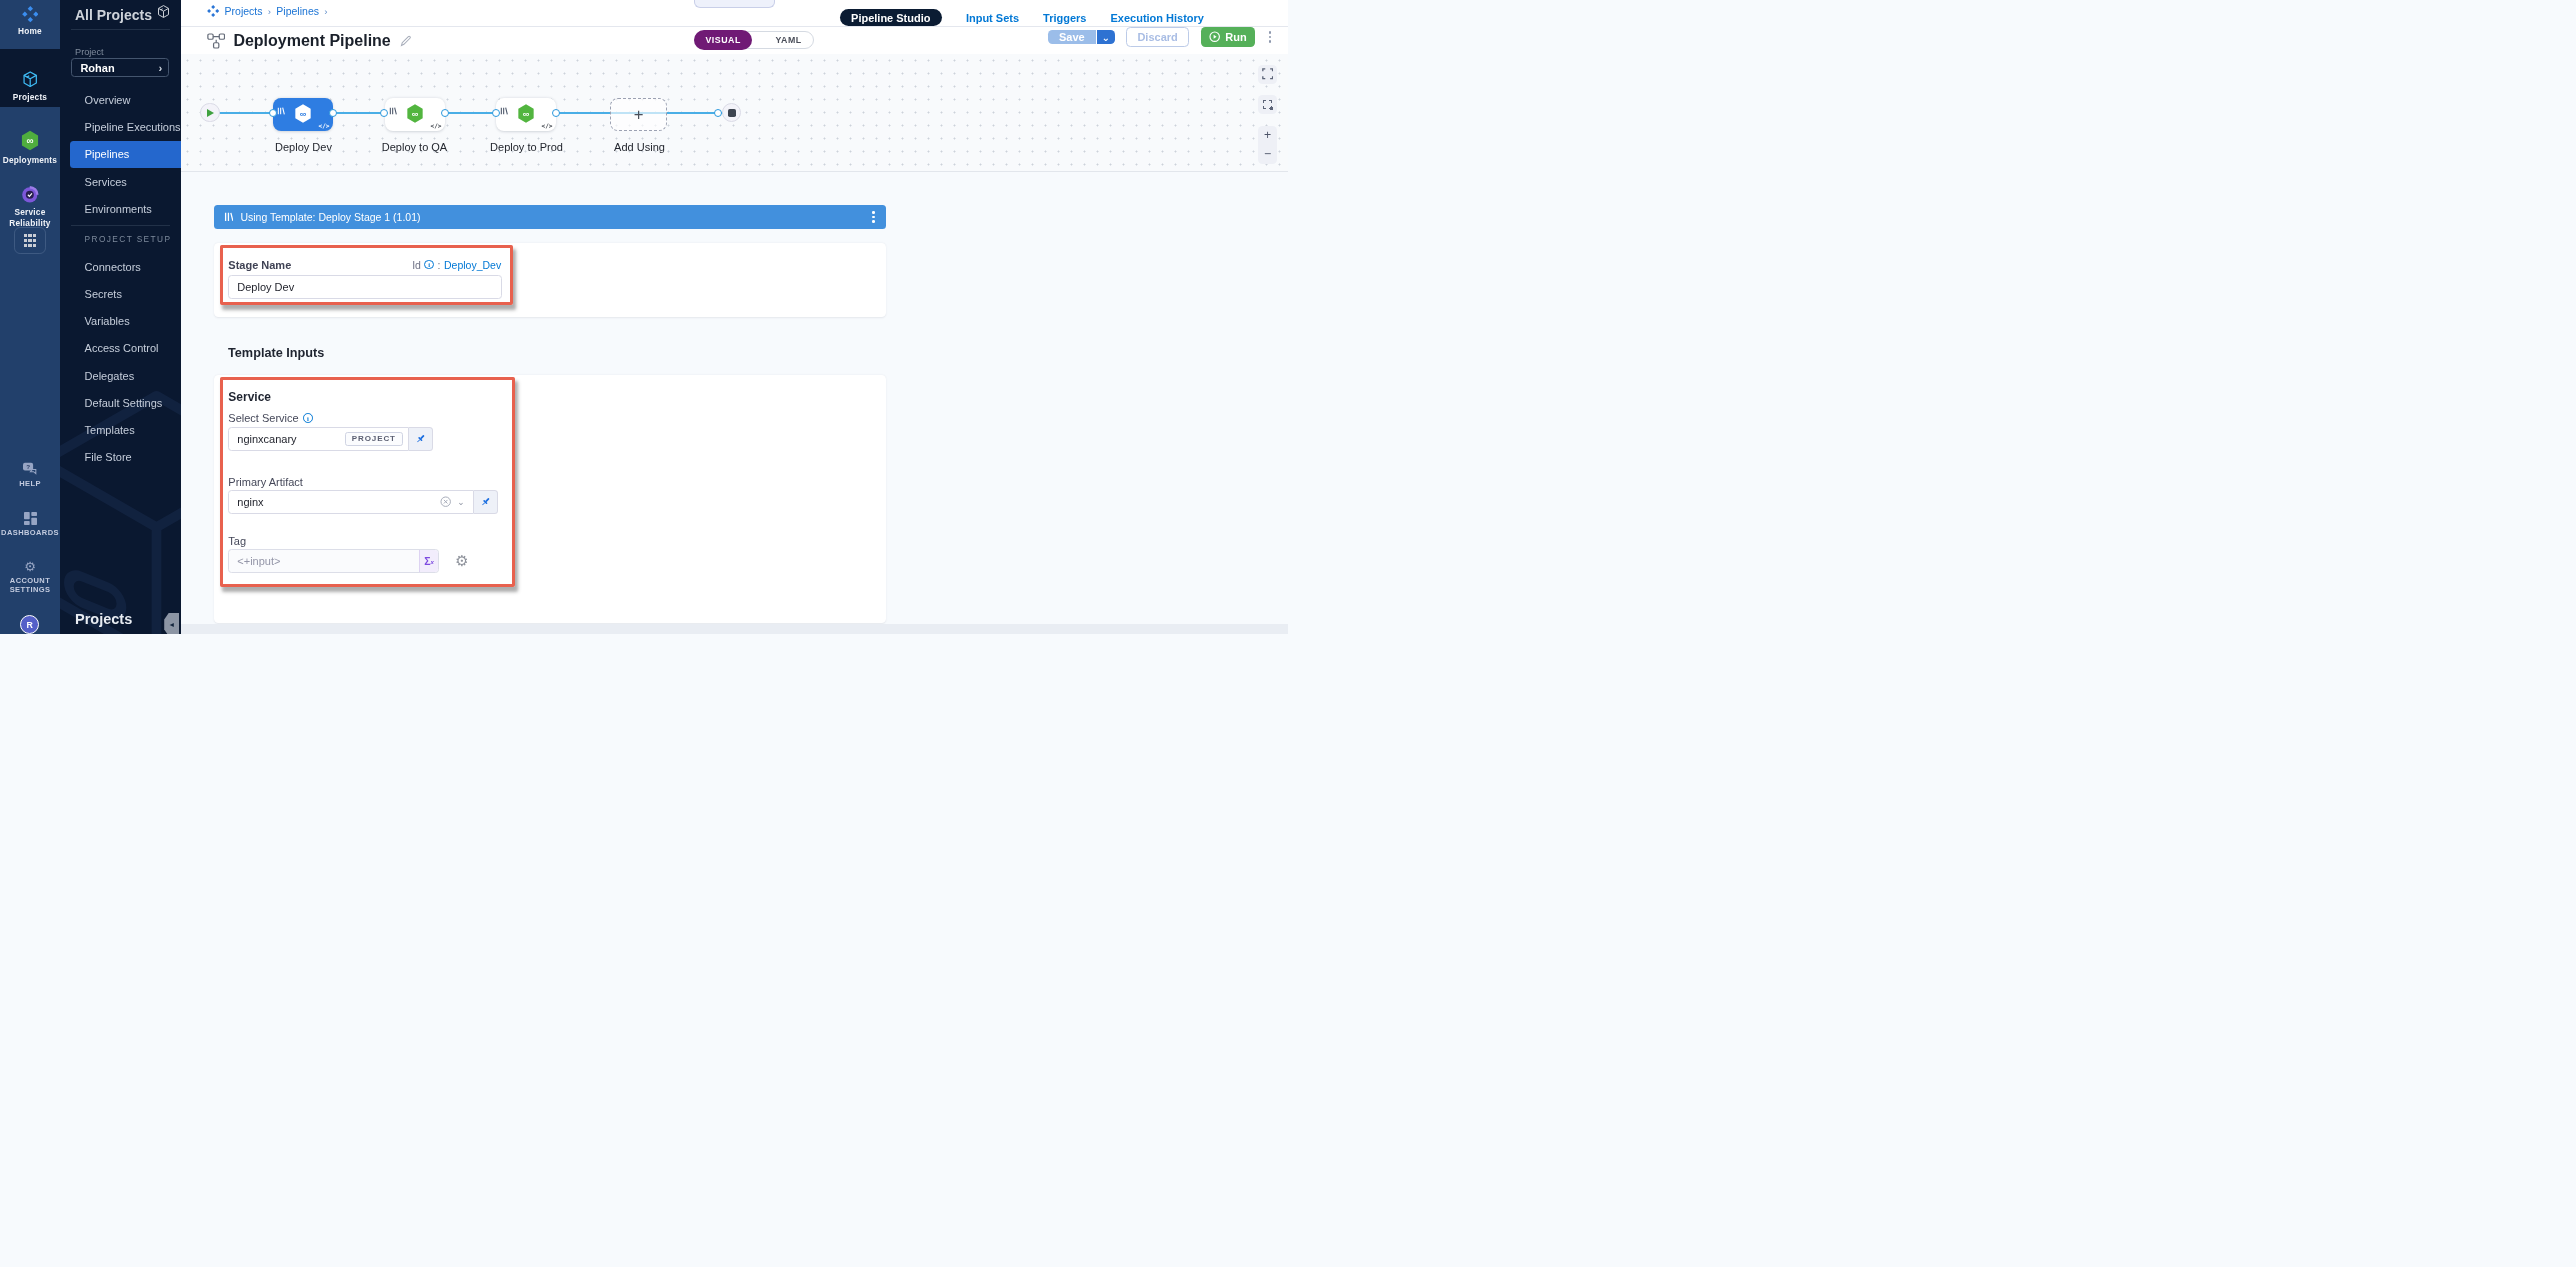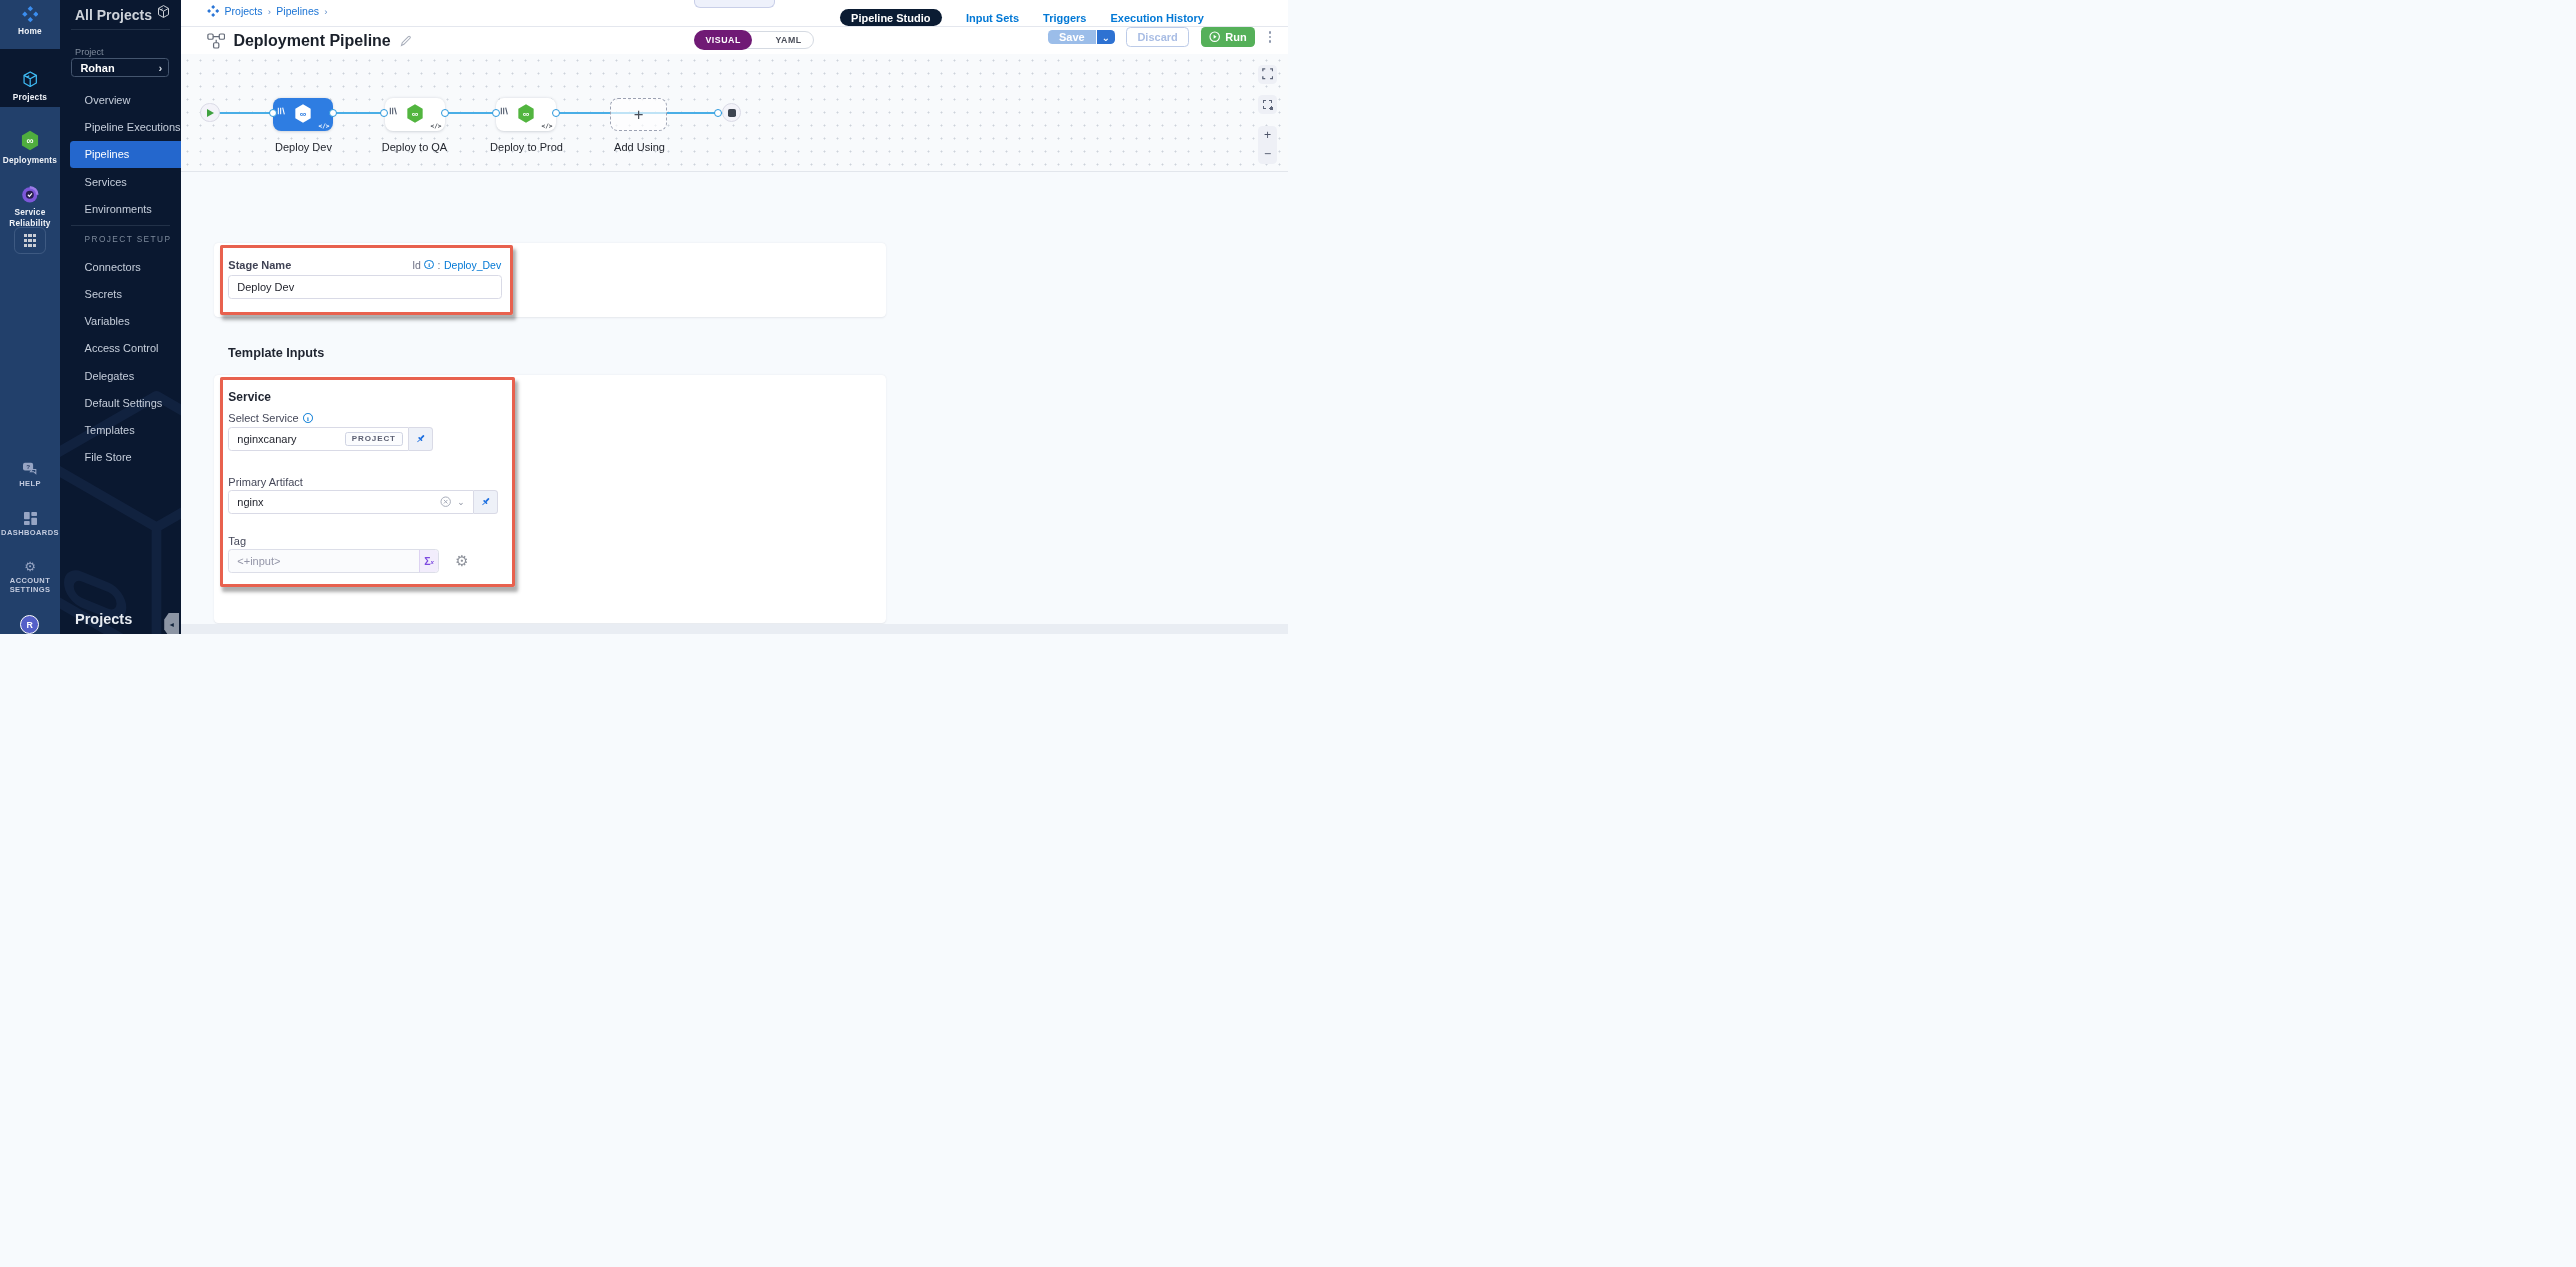--- a/index.html
+++ b/index.html
@@ -84,21 +84,21 @@
   .dash-sq::after { content:""; position:absolute; right:-1.8px; bottom:-1.8px; width:3.5px; height:3.5px; background:#5b6377; }
   .zoom-glyph { color:#4c5468; font-size:12.3px; line-height:1; }
   
   .banner { position:absolute; left:33px; top:205px; width:672px; height:24px; background:#4290dd; border-radius:3.5px; display:flex; align-items:center; padding:0 9.7px; gap:7px; cursor:pointer; }
   .banner-text { color:#fff; font-size:10.5px; flex:1; }
   .banner .kebab span { background:#fff; }
   .panel { position:absolute; left:33px; width:672px; background:#fff; border-radius:4.4px; box-shadow:0 0.9px 1.8px rgba(96,97,112,.12); }
   .panel.stage { top:243px; height:74px; }
   .panel.tmpl { top:375px; height:248px; }
   .redbox { position:absolute; border:3.5px solid #e8614e; border-radius:1.8px; box-shadow:2.6px 4.4px 3.5px rgba(75,75,75,.45); z-index:2; }
-  .redbox.r1 { left:39px; top:245px; width:293px; height:70px; }
+  .redbox.r1 { left:39px; top:245px; width:293px; height:60px; }
   .redbox.r2 { left:39px; top:377px; width:295px; height:210px; }
   .rb-inner { position:relative; width:100%; height:100%; background:#fff; }
   .sn-row { position:absolute; left:5.3px; right:8.8px; top:10.5px; display:flex; align-items:center; justify-content:space-between; }
   .sn-label { font-size:11px; font-weight:700; color:#3f4254; }
   .id-row { display:flex; align-items:center; gap:3.5px; font-size:10.5px; color:#717488; }
   .id-val { color:#0278d5; cursor:pointer; }
   .info-i { width:9.7px; height:9.7px; border:1.1px solid #0278d5; border-radius:50%; color:#0278d5; font-size:6.6px; font-weight:700; display:inline-flex; align-items:center; justify-content:center; font-family:"Liberation Serif",serif; cursor:pointer; }
   .tinput { border:0.9px solid #d9dae6; border-radius:3.5px; background:#fff; font-size:11px; color:#23252e; padding:0 8px; height:24px; font-family:inherit; outline:none; }
   .sn-input { position:absolute; left:5.3px; top:27px; width:274px; }
   .ti-heading { position:absolute; left:47px; top:346px; font-size:12.7px; font-weight:700; color:#1f2430; }
@@ -416,20 +416,33 @@
     </div>
     <div class="cvs-btn" style="top:41px;height:19.3px">
         <span class="dash-sq"></span>
       </div>
     <div class="cvs-btn" style="top:72px;height:38px;flex-direction:column;justify-content:space-around">
       <span class="zoom-glyph">+</span>
       <span class="zoom-glyph">−</span>
     </div>
   </div>
 
+  <div class="banner">
+    <span style="display:flex">
+      <svg width="9.7" height="9.7" viewBox="0 0 12 12" stroke="#fff" stroke-width="1.6" fill="none">
+          <path d="M2 1v10M5.5 1v10M8.5 1l2.5 10"></path>
+        </svg>
+    </span>
+    <span class="banner-text">Using Template: Deploy Stage 1 (1.01)</span>
+    <div class="kebab">
+        <span></span>
+        <span></span>
+        <span></span>
+      </div>
+  </div>
 
   <div class="panel stage"></div>
   <div class="redbox r1">
     <div class="rb-inner">
       <div class="sn-row">
         <span class="sn-label">Stage Name</span>
         <span class="id-row">
           <span>Id</span>
           <span class="info-i">i</span>
           <span>:</span>

